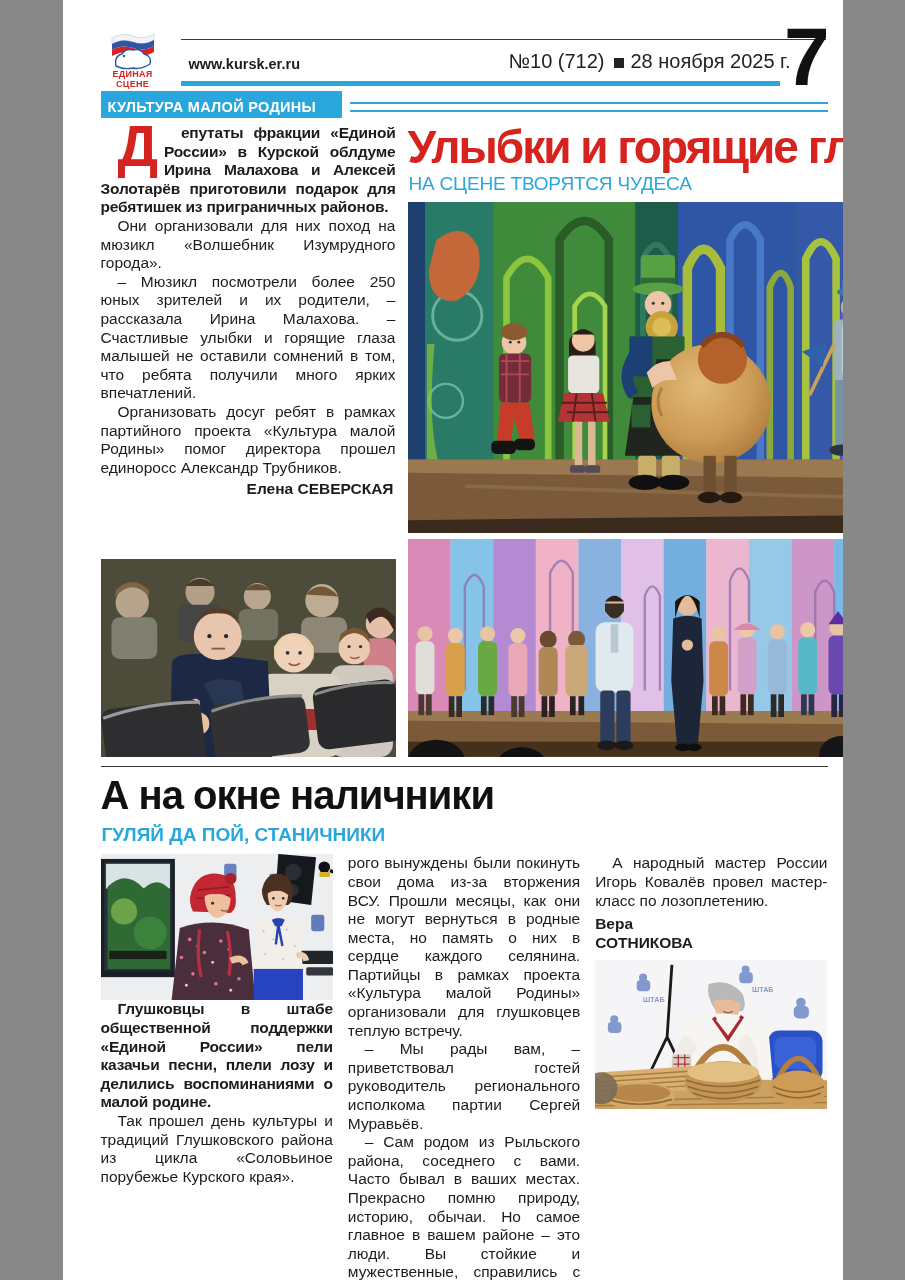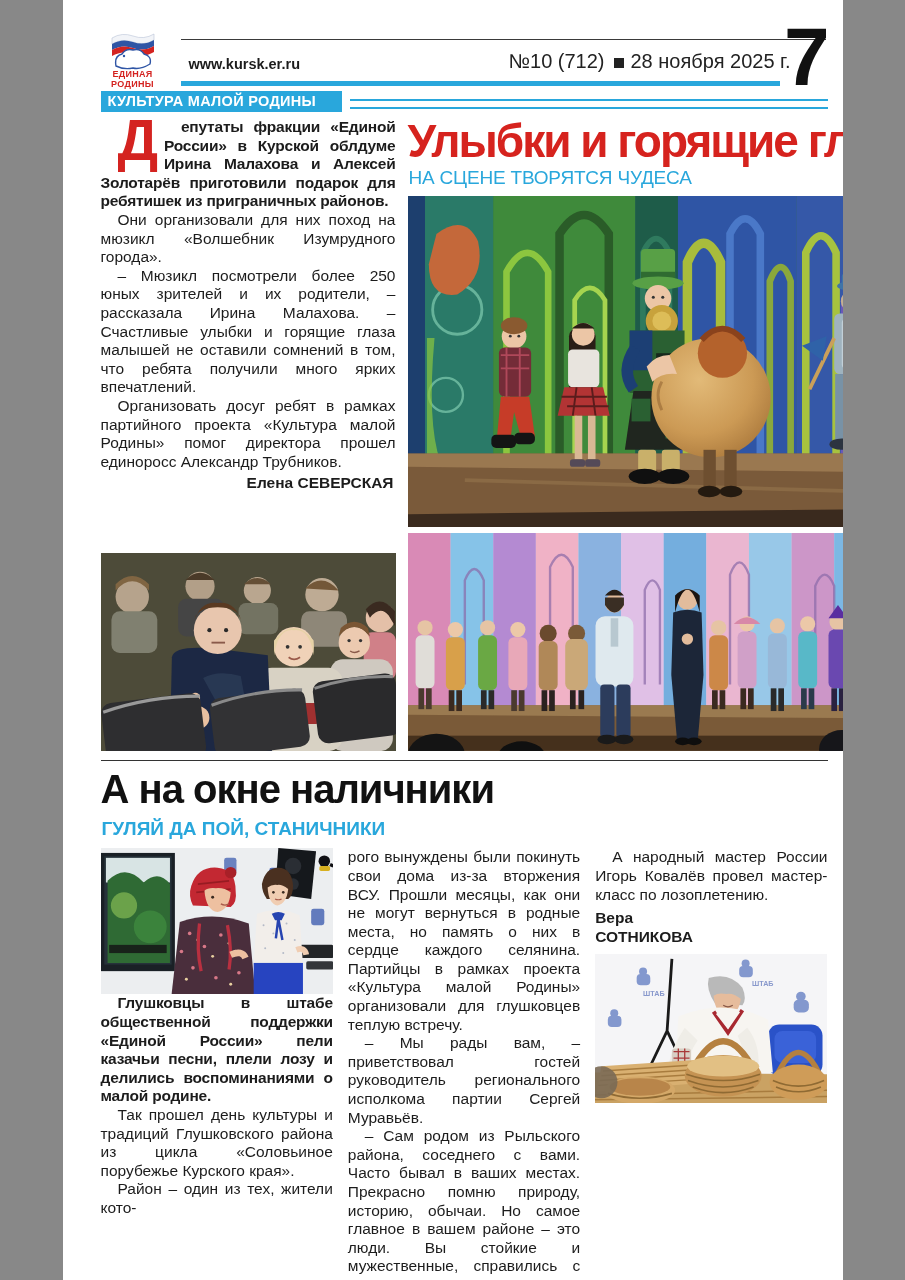--- a/index.html
+++ b/index.html
@@ -16,21 +16,21 @@
   .logo svg{display:block;margin:0 auto;}
   .logo-caption{font-weight:bold;color:#d42320;font-size:9px;line-height:9.5px;letter-spacing:.3px;}
   .site-url{position:absolute;left:96px;top:22px;font-weight:bold;font-size:14.5px;}
   .issue-line{position:absolute;right:37px;top:16px;font-size:20px;color:#222;}
   .issue-sep{display:inline-block;width:10px;height:10px;background:#222;margin:0 7px 0 9px;}
   .page-num{position:absolute;right:-2px;top:-18px;font-size:82px;font-weight:bold;line-height:82px;color:#111;}
 
   
   .section-row{display:flex;align-items:center;gap:8px;margin:5px 15px 6px 38px;}
   .section-tag{background:#29a7dc;color:#fff;font-weight:bold;font-size:14.5px;
-    letter-spacing:.3px;padding:2px 26px 3px 7px;}
+    letter-spacing:.3px;padding:8px 26px 3px 7px;}
   .section-lines{flex:1;height:6px;border-top:2.4px solid #29a7dc;border-bottom:2.4px solid #29a7dc;margin-top:5px;}
 
   
   .top-article{display:grid;grid-template-columns:295px 1fr;gap:12px;margin:2px 15px 0 38px;}
   .lead{font-weight:bold;font-size:17.5px;line-height:21px;text-align:justify;margin:0 0 4px 0;letter-spacing:-0.2px;}
   .dropcap{float:left;color:#d42320;font-size:57px;line-height:41px;font-weight:bold;padding:2px 6px 0 0;}
   .bodytext p{font-size:15.5px;line-height:18.6px;text-align:justify;text-indent:17px;margin:0;}
   .byline{font-weight:bold;font-size:15.5px;text-align:right;margin:3px 2px 6px 0;}
   .col-left{display:flex;flex-direction:column;}
   .col-left .photo{margin-top:auto;}
@@ -60,21 +60,21 @@
   <header class="hdr">
     <div class="logo">
       <svg width="46" height="38" viewBox="0 0 46 38">
         <path d="M2,6 Q12,0 23,4 Q34,8 44,2 L44,8 Q34,14 23,10 Q12,6 2,12 Z" fill="#f2f4f8" stroke="#b9c2d6" stroke-width="0.6"></path>
         <path d="M2,12 Q12,6 23,10 Q34,14 44,8 L44,14 Q34,20 23,16 Q12,12 2,18 Z" fill="#2f55a5"></path>
         <path d="M2,18 Q12,12 23,16 Q34,20 44,14 L44,20 Q34,26 23,22 Q12,18 2,24 Z" fill="#d42320"></path>
         <path d="M6,34 Q4,24 12,22 Q16,16 23,18 Q30,16 34,22 Q42,24 40,32 Q30,38 23,36 Q14,38 6,34 Z" fill="#ffffff" stroke="#2f55a5" stroke-width="1.4"></path>
         <circle cx="14" cy="24" r="1.2" fill="#2f55a5"></circle>
       </svg>
       <div class="logo-caption">ЕДИНАЯ</div>
-      <div class="logo-caption">РОДИНЫ</div>
+      <div class="logo-caption">СЦЕНЕ</div>
     </div>
     <div class="hdr-rule-top"></div>
     <div class="site-url">www.kursk.er.ru</div>
     <div class="issue-line"><span>№10 (712)</span><span class="issue-sep"></span><span>28 ноября 2025 г.</span></div>
     <div class="page-num">7</div>
     <div class="hdr-rule-cyan"></div>
   </header>
 
   <div class="section-row">
     <div class="section-tag">КУЛЬТУРА МАЛОЙ РОДИНЫ</div>
@@ -482,21 +482,20 @@
                 <circle cx="222" cy="128" r="1.2"></circle>
               </g>
             <path d="M208,80 Q216,76 224,80 L220,88 L212,88 Z" fill="#2744b0"></path>
             <path d="M216,86 L213,110 M216,86 L221,112" stroke="#2744b0" stroke-width="3"></path>
             <rect x="186" y="140" width="60" height="38" fill="#2744c0"></rect>
             <path d="M238,124 Q248,120 250,130" stroke="#f0cdb2" stroke-width="7" fill="none"></path>
           </svg>
         </div>
         <p class="b-lead">Глушковцы в штабе общественной поддержки «Единой России» пели казачьи песни, плели лозу и делились воспоминаниями о малой родине.</p>
         <p>Так прошел день культуры и традиций Глушковского района из цикла «Соловьиное порубежье Курского края».</p>
-        <p>Район – один из тех, жители кото-</p>
       </div>
 
       <div>
         <p style="text-indent:0">рого вынуждены были покинуть свои дома из-за вторжения ВСУ. Прошли месяцы, как они не могут вернуться в родные места, но память о них в сердце каждого селянина. Партийцы в рамках проекта «Культура малой Родины» организовали для глушковцев теплую встречу.</p>
         <p>– Мы рады вам, – приветствовал гостей руководитель регионального исполкома партии Сергей Муравьёв.</p>
         <p>– Сам родом из Рыльского района, соседнего с вами. Часто бывал в ваших местах. Прекрасно помню природу, историю, обычаи. Но самое главное в вашем районе – это люди. Вы стойкие и мужественные, справились с невзгодами. Уверен, что пройдет немного времени, и мы все вместе восстановим ваши родные села и деревни.</p>
       </div>
 
       <div>
         <p>А народный мастер России Игорь Ковалёв провел мастер-класс по лозоплетению.</p>

